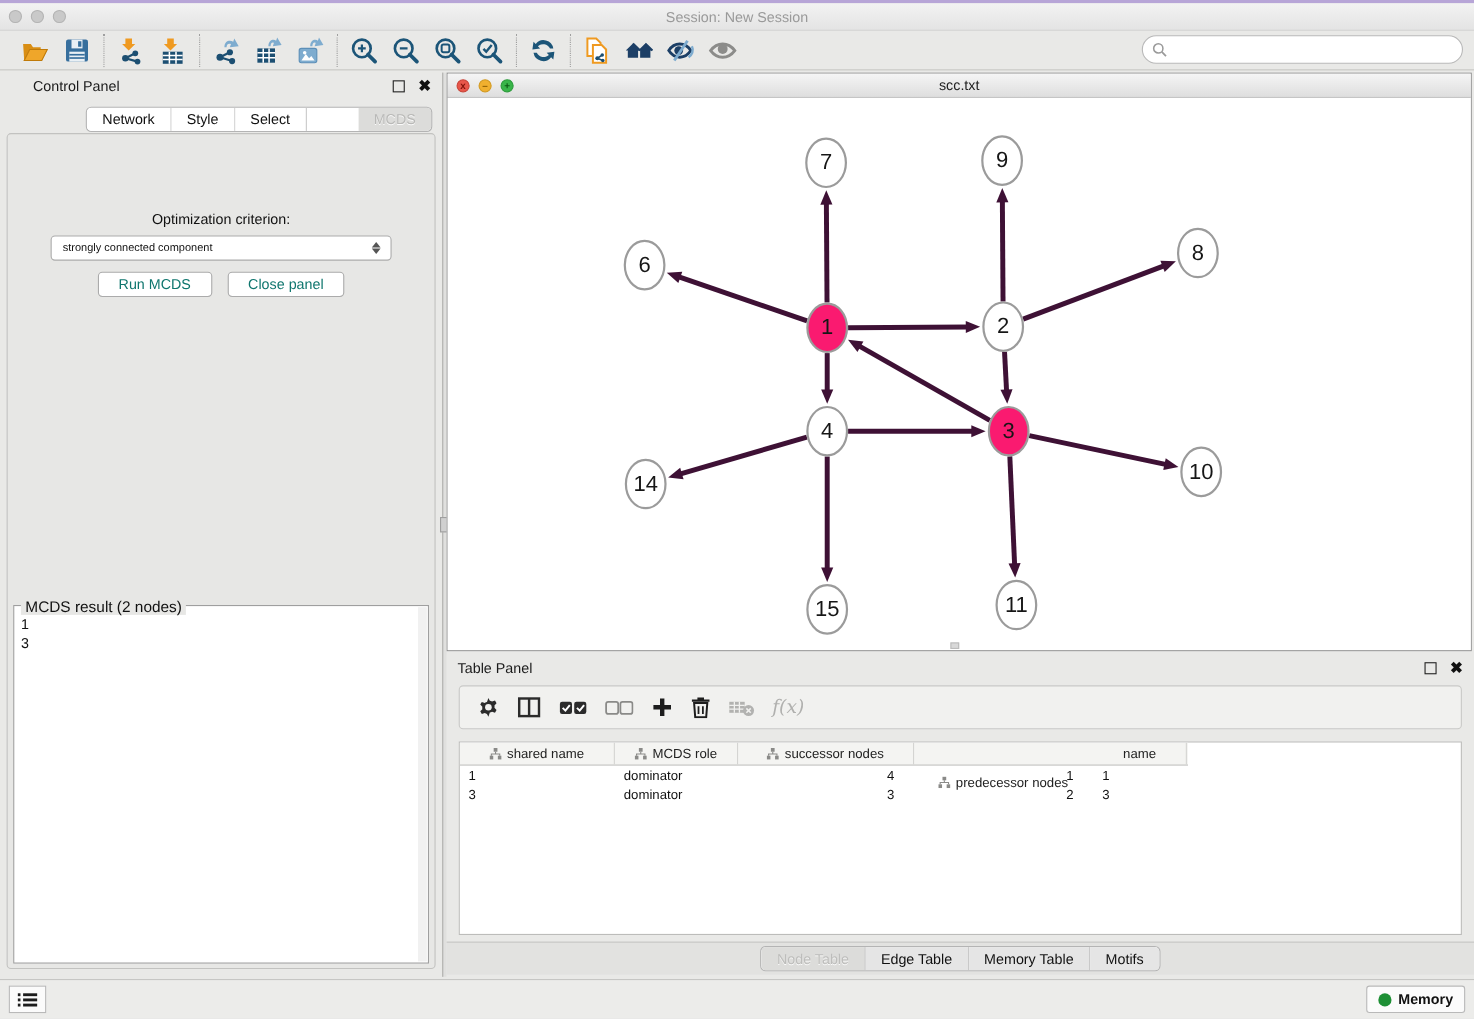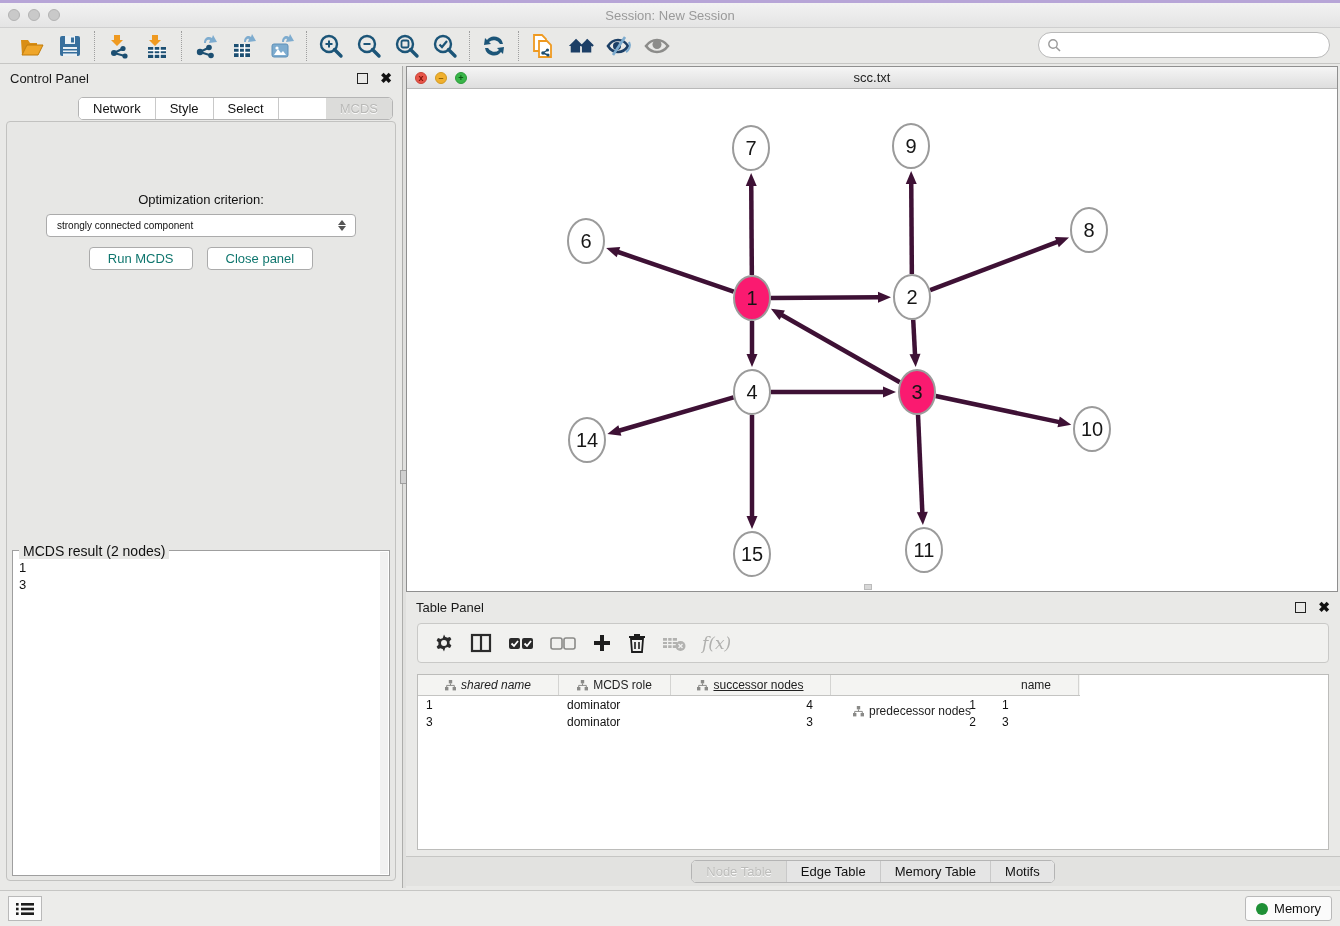--- a/index.html
+++ b/index.html
@@ -22,21 +22,21 @@
   .tb-group { display:flex; align-items:center; gap:10px; padding:0 10px; }
   .tb-sep { width:1px; height:30px; border-left:1px dotted #9f9f9f; }
   .tb-btn { width:28px; height:28px; display:flex; align-items:center; justify-content:center; cursor:pointer; }
   .search-wrap { position:absolute; right:10px; top:4px; width:292px; height:26px;
     background:#fff; border:1px solid #b9b9b9; border-radius:13px; display:flex; align-items:center; }
   .search-wrap svg { margin-left:8px; }
   .search-wrap input { border:none; outline:none; flex:1; height:20px; font-size:13px;
     background:transparent; font-family:"Liberation Sans",sans-serif; }
 
   
-  .control-panel { left:0; top:66px; width:402px; height:822px; background:#e9e9e7; }
+  .control-panel { left:0; top:66px; width:402px; height:822px; background:#e9e9e7;padding-left:20px; }
   .panel-head { height:24px; display:flex; align-items:center; padding:0 10px; }
   .panel-head .ph-title { font-size:13px; color:#1a1a1a; flex:1; }
   .ph-float { width:11px; height:11px; border:1.5px solid #222; margin-right:12px; cursor:pointer; }
   .ph-close { font-size:14px; font-weight:bold; color:#111; cursor:pointer; line-height:11px; }
 
   .ctl-tabs { position:absolute; left:78px; top:31px; display:flex; height:23px;
     border:1px solid #b4b4b4; border-radius:5px; overflow:hidden; background:#fff; }
   .ctl-tab { padding:0 14px; font-size:13px; display:flex; align-items:center;
     background:#fff; color:#111; border-right:1px solid #c9c9c9; cursor:pointer; }
   .ctl-tab:last-child { border-right:none;margin-left:47px; }
@@ -104,21 +104,21 @@
     border-top:1px solid #c6c6c4; display:flex; align-items:center; justify-content:center; }
   .tp-tabgroup { display:flex; height:23px; border:1px solid #b4b4b4; border-radius:5px;
     overflow:hidden; background:#fff; }
   .tp-tab { padding:0 14px; font-size:13px; display:flex; align-items:center; background:#e5e5e5;
     color:#111; border-right:1px solid #c9c9c9; cursor:pointer; }
   .tp-tab:last-child { border-right:none; }
   .tp-tab.selected { background:#dcdcda; color:#bdbdbb; text-shadow:0 1px 0 #fafafa; }
 
   
   .statusbar { left:0; top:890px; width:1340px; height:36px; background:#ececea;
-    border-top:1px solid #c6c6c4; }
+    border-top:1px solid #c6c6c4;font-weight:bold; }
   .sb-left-btn { position:absolute; left:8px; top:5px; width:34px; height:25px; background:#fbfbfb;
     border:1px solid #b9b9b9; display:flex; align-items:center; justify-content:center; cursor:pointer; }
   .sb-mem-btn { position:absolute; right:8px; top:5px; height:25px; padding:0 10px; background:#fbfbfb;
     border:1px solid #b9b9b9; border-radius:3px; display:flex; align-items:center; gap:6px;
     font-size:13px; color:#111; cursor:pointer; }
   .mem-dot { width:12px; height:12px; border-radius:50%; background:#1e8f35; }
 </style>
 </head>
 <body>
 
@@ -433,39 +433,39 @@
           <path d="M1 7.3h14M1 10.6h14M5.6 4v10M10.2 4v10" stroke="#f1f1ef" stroke-width="1.2"></path>
           <circle cx="18.5" cy="12" r="5" fill="#b2b2b0"></circle>
           <path d="M16.5 10l4 4M20.5 10l-4 4" stroke="#f1f1ef" stroke-width="1.4"></path>
         </svg>
     </span>
     <span class="fx-label">f(x)</span>
   </div>
 
   <div class="data-table">
     <div class="dt-header">
-        <div class="dt-hcell" style="width: 141px; font-style: italic;">
+        <div class="dt-hcell" style="width: 141px;">
           <svg width="11" height="11" viewBox="0 0 11 11">
             <rect x="3.8" y="0" width="3.4" height="3.4" fill="#8a8a88"></rect>
             <rect x="0" y="7" width="3.4" height="3.4" fill="#8a8a88"></rect>
             <rect x="7.6" y="7" width="3.4" height="3.4" fill="#8a8a88"></rect>
             <path d="M5.5 3.4v2M1.7 7V5.4h7.6V7" stroke="#8a8a88" stroke-width="1" fill="none"></path>
           </svg>
           <span>shared name</span>
         </div>
         <div class="dt-hcell" style="width: 112px;">
           <svg width="11" height="11" viewBox="0 0 11 11">
             <rect x="3.8" y="0" width="3.4" height="3.4" fill="#8a8a88"></rect>
             <rect x="0" y="7" width="3.4" height="3.4" fill="#8a8a88"></rect>
             <rect x="7.6" y="7" width="3.4" height="3.4" fill="#8a8a88"></rect>
             <path d="M5.5 3.4v2M1.7 7V5.4h7.6V7" stroke="#8a8a88" stroke-width="1" fill="none"></path>
           </svg>
           <span>MCDS role</span>
         </div>
-        <div class="dt-hcell" style="width: 160px; text-decoration: underline;">
+        <div class="dt-hcell" style="width: 160px;">
           <svg width="11" height="11" viewBox="0 0 11 11">
             <rect x="3.8" y="0" width="3.4" height="3.4" fill="#8a8a88"></rect>
             <rect x="0" y="7" width="3.4" height="3.4" fill="#8a8a88"></rect>
             <rect x="7.6" y="7" width="3.4" height="3.4" fill="#8a8a88"></rect>
             <path d="M5.5 3.4v2M1.7 7V5.4h7.6V7" stroke="#8a8a88" stroke-width="1" fill="none"></path>
           </svg>
           <span>successor nodes</span>
         </div>
         <div class="dt-hcell" style="width: 163px; margin-top: 36px;">
           <svg width="11" height="11" viewBox="0 0 11 11">

